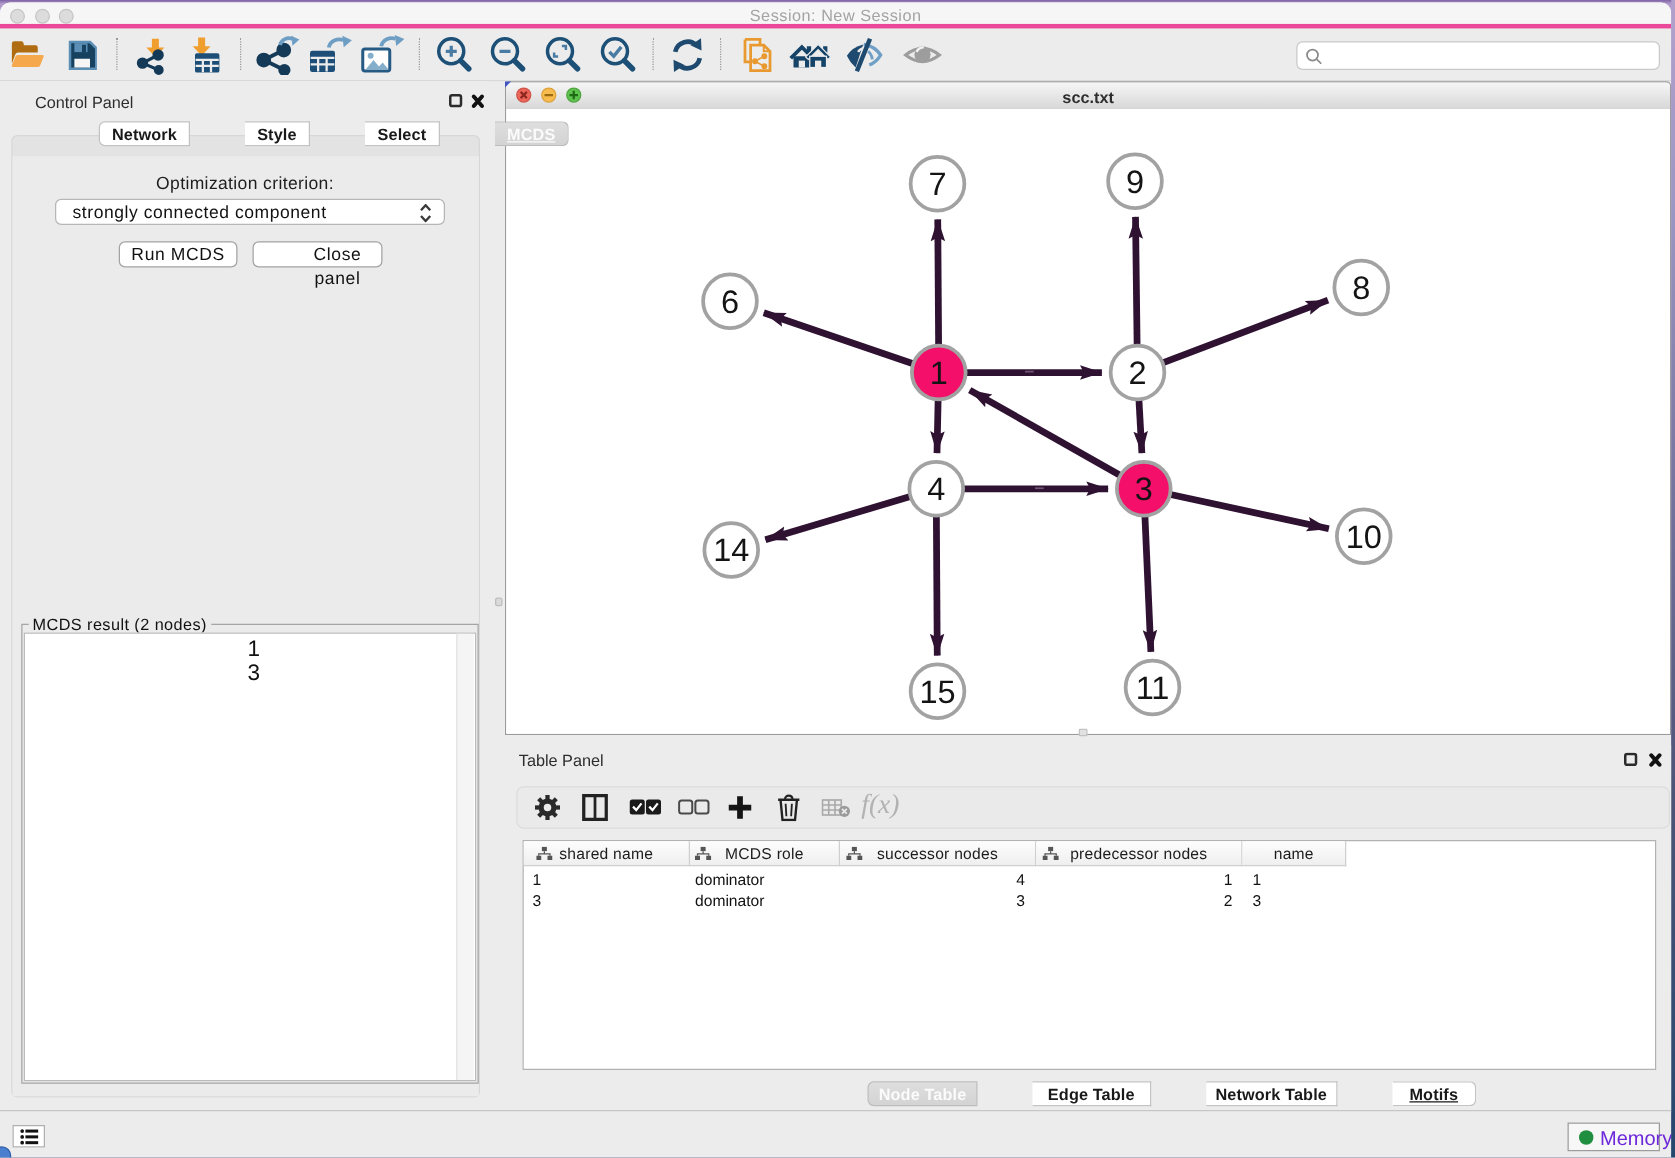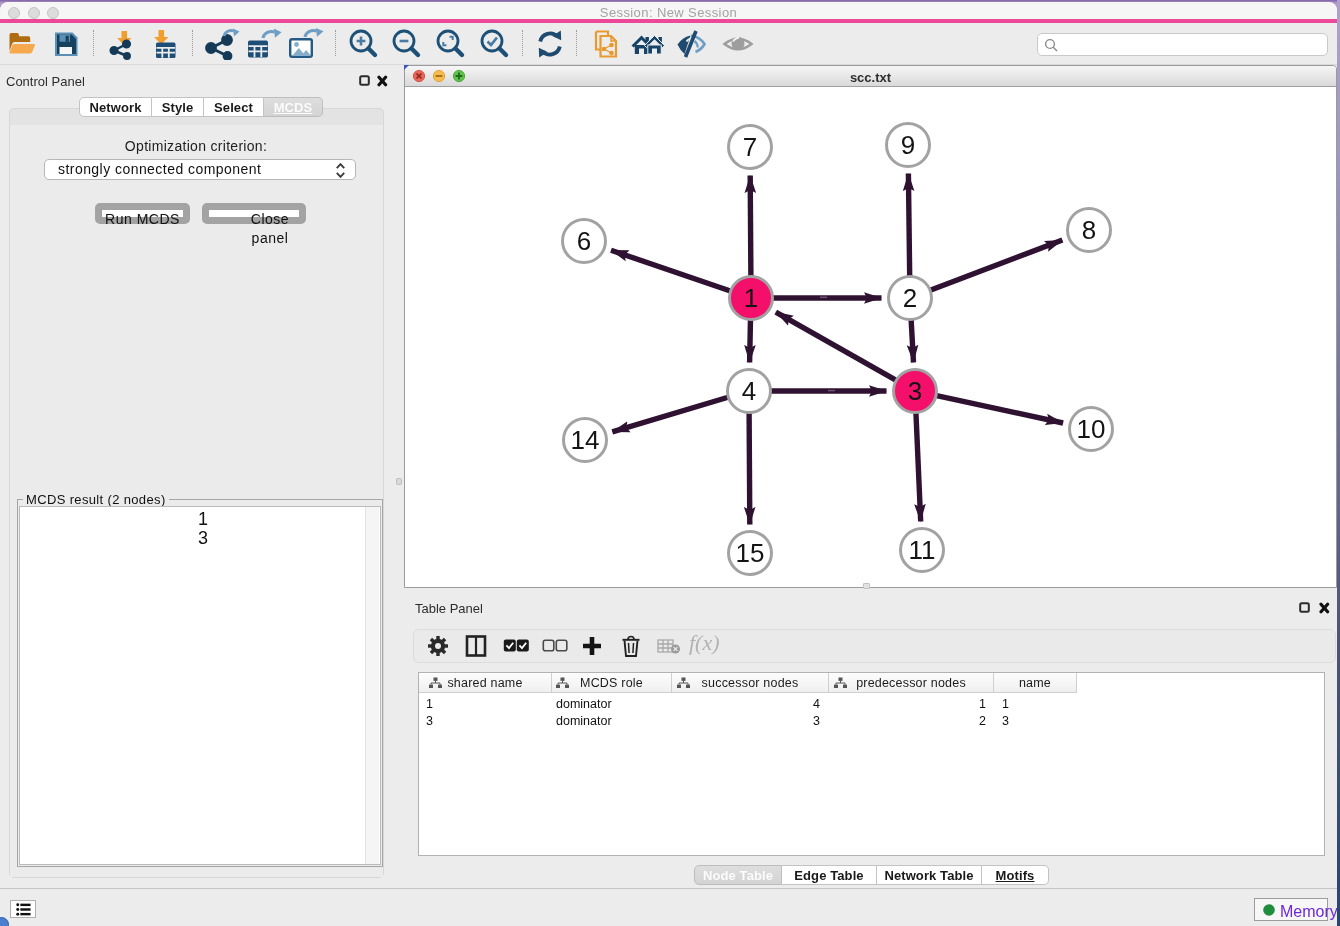--- a/index.html
+++ b/index.html
@@ -10,31 +10,31 @@
 #titlebar { position:absolute; left:0; top:0; width:100%; height:21px; background:#f6f6f6; border-radius:8px 8px 0 0; border-bottom:4px solid #ec4899; }
 .tl { position:absolute; top:5px; width:12px; height:12px; border-radius:50%; background:#dcdcdc; border:1px solid #c5c5c5; }
 #wtitle { position:absolute; top:3px; left:0; width:100%; text-align:center; font-size:13px; letter-spacing:0.4px; color:#a3a3a3; }
 
 #toolbar { position:absolute; left:0; top:21px; width:100%; height:42px; background:#ececec; border-bottom:1px solid #d9d9d9; }
 .tbi { position:absolute; top:5px; }
 .tsep { position:absolute; top:7px; height:26px; width:0; border-left:1px dotted #9a9a9a; }
 #search { position:absolute; left:1037px; top:10px; width:291px; height:23px; background:#fff; border:1px solid #c9c9c9; border-radius:5px; }
 
 #cpanel { position:absolute; left:0; top:63px; width:392px; height:825px; background:#ececec; }
-#cp-title { position:absolute; left:6px; top:9px; font-size:13px; color:#2d2d2d; }
-.tabgrp { position:absolute; display:flex; z-index:6; }
+#cp-title { position:absolute; left:28px; top:9px; font-size:13px; color:#2d2d2d; }
+.tabgrp { position:absolute; display:flex; z-index:6;gap:44px; }
 .tab { height:20px; line-height:19px; background:#fff; border:1px solid #c3c3c3; border-left:none; font-size:13px; font-weight:bold; letter-spacing:0.1px; color:#191919; text-align:center; }
 .tab.first { border-left:1px solid #c3c3c3; border-radius:5px 0 0 5px; }
 .tab.last { border-radius:0 5px 5px 0;text-decoration:underline; }
 .tab.sel { background:linear-gradient(#dedede,#d3d3d3); color:#fbfbfb; border-color:#bdbdbd; }
 #cp-pane { position:absolute; left:9px; top:43px; width:375px; height:770px; background:#e3e3e3; border-radius:5px; box-shadow:0 0 0 1px #d7d7d7 inset; }
 #cp-inner { position:absolute; left:1px; top:17px; width:373px; height:752px; background:#ebebeb; }
 #opt-label { position:absolute; left:0; top:73px; width:100%; text-align:center; font-size:14px; letter-spacing:0.3px; color:#1e1e1e; }
 #combo { position:absolute; left:44px; top:94px; width:312px; height:21px; background:#fff; border:1px solid #b6b6b6; border-radius:5px; font-size:14px; letter-spacing:0.45px; color:#111; line-height:19px; padding-left:13px; }
-.btn { position:absolute; height:21px; background:#fff; border:7px solid #a3a3a3; border-radius:5px; font-size:14px; letter-spacing:0.5px; color:#111; text-align:center; line-height:19px;margin-top:10px; }
+.btn { position:absolute; height:21px; background:#fff; border:1px solid #a3a3a3; border-radius:5px; font-size:14px; letter-spacing:0.5px; color:#111; text-align:center; line-height:19px; }
 #mcds-box { position:absolute; left:17px; top:434px; width:366px; height:368px; border:1px solid #a5a5a5;text-align:center; }
 #mcds-label { position:absolute; left:5px; top:-8px; background:#ebebeb; padding:0 3px; font-size:13px; letter-spacing:0.35px; color:#111; }
 #mcds-white { position:absolute; left:1px; top:6px; width:362px; height:359px; background:#fff; border:1px solid #bbb; font-size:18px; color:#111; padding:3px 0 0 6px; line-height:18.5px; }
 #mcds-sb { position:absolute; right:3px; top:7px; width:14px; height:357px; background:#f5f5f5; border-left:1px solid #e2e2e2; }
 
 #nwin { position:absolute; left:404px; top:63px; width:933px; height:523px; background:#fff; border:1px solid #9b9b9b; border-radius:4px 4px 0 0; }
 #ntitle { position:absolute; left:0; top:0; width:100%; height:21px; background:linear-gradient(#f6f6f6,#d9d9d9); border-bottom:1px solid #a0a0a0; border-radius:4px 4px 0 0; }
 #ntext { position:absolute; width:100%; text-align:center; top:4px; font-size:13px; font-weight:bold; color:#2e2e2e; }
 #ncanvas { position:absolute; left:0; top:21px; width:931px; height:500px; background:#fff; overflow:hidden; }
 

